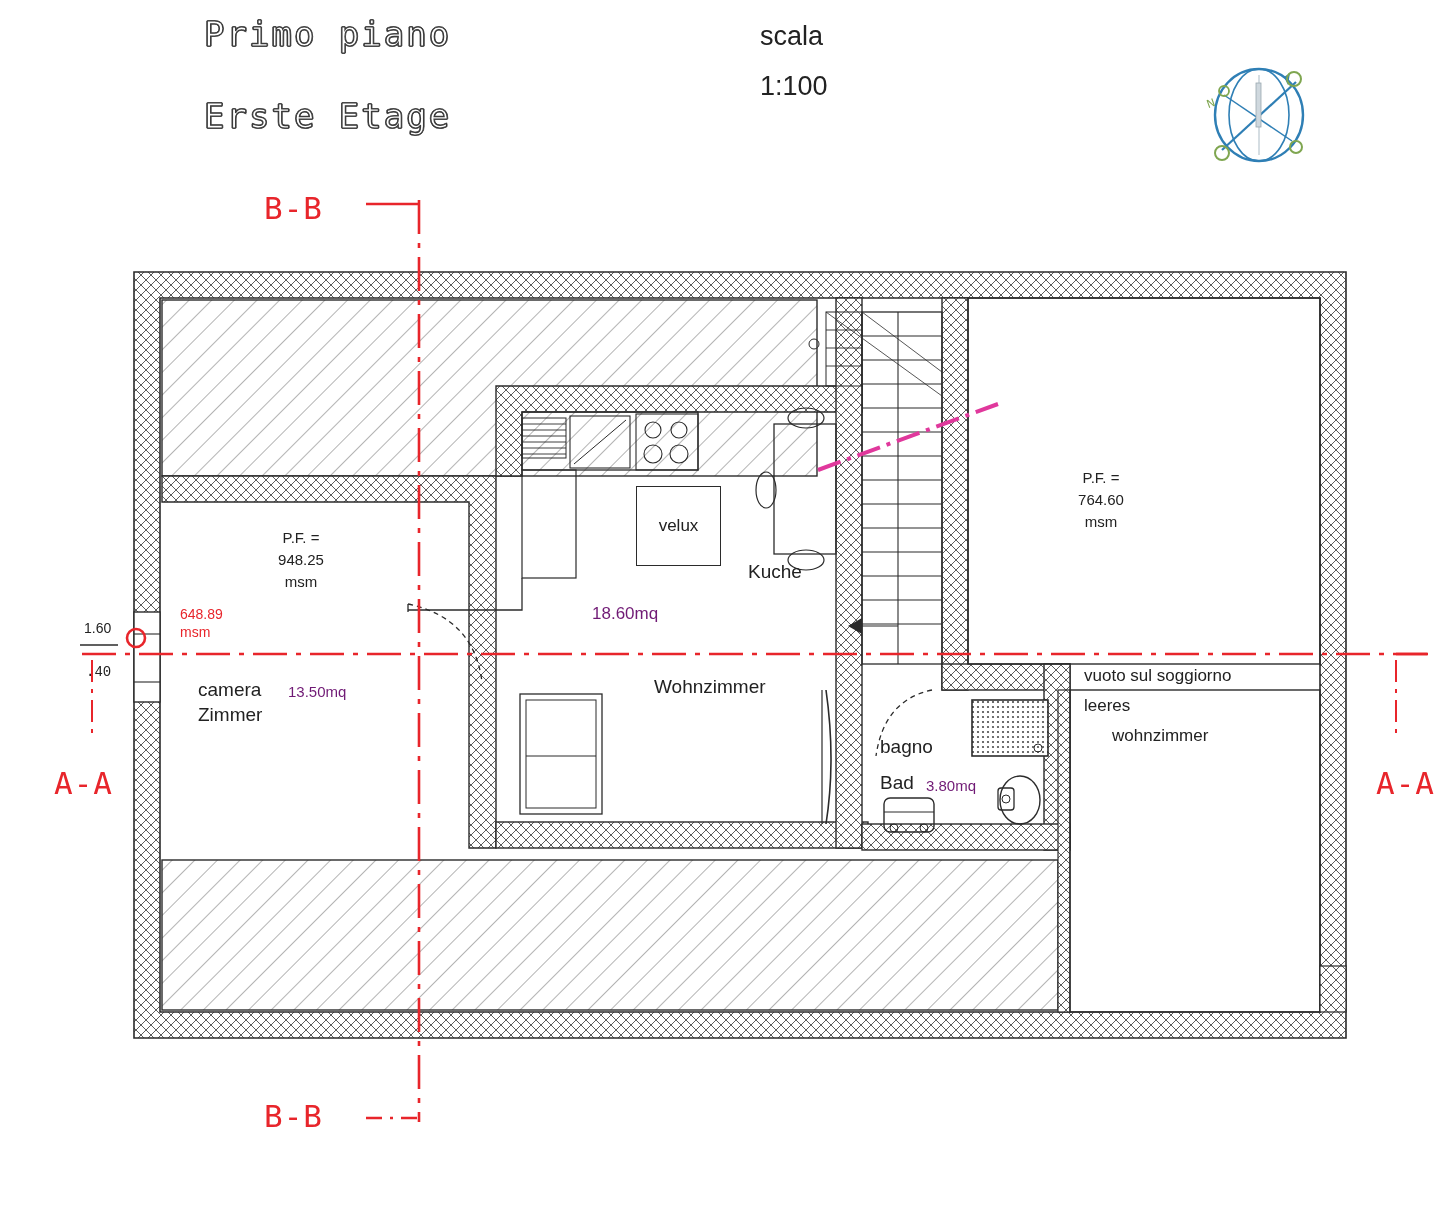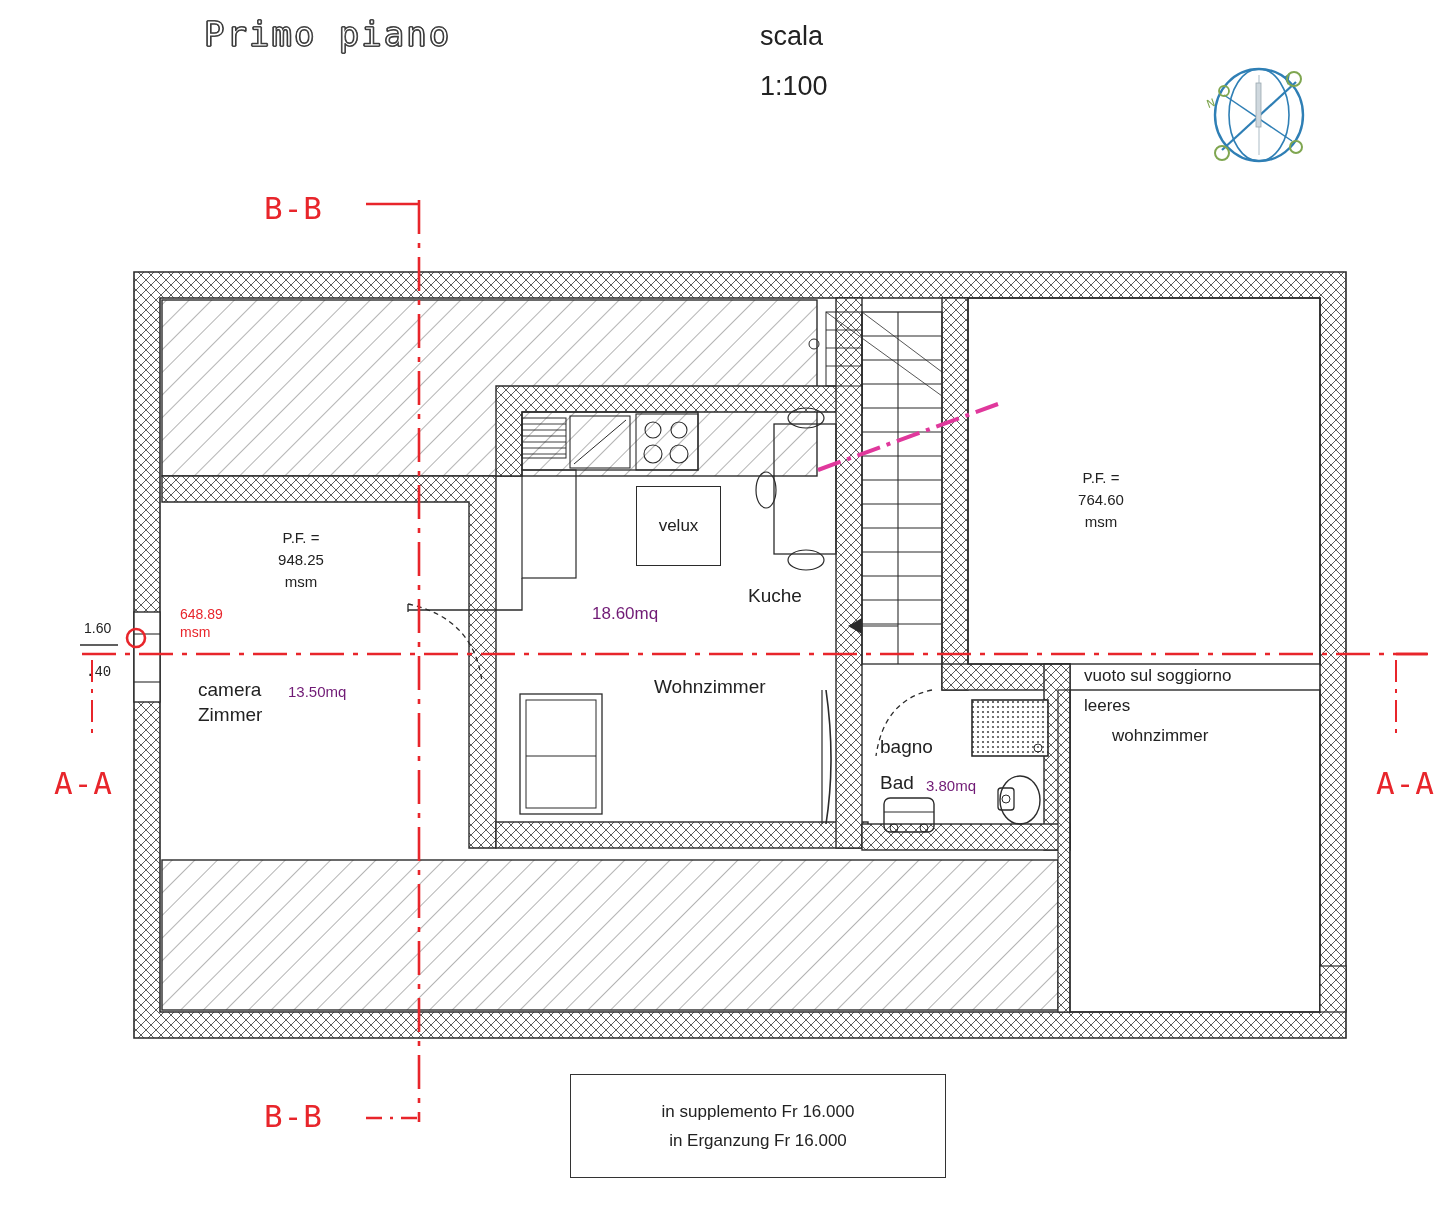--- a/index.html
+++ b/index.html
@@ -119,20 +119,21 @@
   #velux-box span { font-size: 17px; color: #222; text-align: right; }
 
   svg { display: block; }
 </style>
 </head>
 <body>
 
 <div id="page">
 
   <div class="abs title-outline" style="left:168px; top:14px;">Primo piano</div>
+  <div class="abs title-outline" style="left:168px; top:96px;">Erste Etage</div>
 
   <div class="abs scale-text" style="left:724px; top:18px;">scala</div>
   <div class="abs scale-text" style="left:724px; top:68px;">1:100</div>
 
   <div class="abs" style="left:1168px; top:55px; width:110px; height:115px;">
     <svg width="110" height="115" viewBox="0 0 110 115">
       <ellipse cx="55" cy="60" rx="44" ry="46" fill="none" stroke="#2f7fb5" stroke-width="2.4"></ellipse>
       <ellipse cx="55" cy="60" rx="30" ry="46" fill="none" stroke="#2f7fb5" stroke-width="1.6"></ellipse>
       <line x1="18" y1="95" x2="92" y2="27" stroke="#2f7fb5" stroke-width="2.2"></line>
       <line x1="20" y1="40" x2="88" y2="86" stroke="#2f7fb5" stroke-width="1.5"></line>
@@ -346,36 +347,32 @@
   </div>
 
   <div class="abs red-text" style="left:144px; top:606px;">
     <div>648.89</div>
     <div>msm</div>
   </div>
 
   <div class="abs dim-text" style="left:48px; top:620px;">1.60</div>
   <div class="abs dim-text" style="left:50px; top:664px;font-family:Liberation Mono, monospace;">.40</div>
 
-  <div class="abs room-label" style="left:712px; top:585px;">Kuche</div>
+  <div class="abs room-label" style="left:712px; top:561px;">Kuche</div>
 
   <div class="abs room-label-sm" style="left:556px; top:604px; font-size:17px;">18.60mq</div>
 
   <div class="abs room-label" style="left:618px; top:676px;">Wohnzimmer</div>
 
   <div class="abs room-label" style="left:162px; top:679px;">camera</div>
   <div class="abs room-label-sm" style="left:252px; top:683px;">13.50mq</div>
   <div class="abs room-label" style="left:162px; top:704px;">Zimmer</div>
 
   <div class="abs room-label" style="left:844px; top:736px;">bagno</div>
   <div class="abs room-label" style="left:844px; top:772px;">Bad</div>
   <div class="abs room-label-sm" style="left:890px; top:777px;">3.80mq</div>
 
   <div class="abs note-text" style="left:1048px; top:664px;">vuoto sul soggiorno</div>
   <div class="abs note-text" style="left:1048px; top:694px;">leeres</div>
   <div class="abs note-text" style="left:1076px; top:724px;">wohnzimmer</div>
 
-  <div class="abs" id="footer-box">
-    <div>in supplemento  Fr 16.000</div>
-    <div>in Erganzung Fr 16.000</div>
-  </div>
 
 </div>
 
 </body></html>

